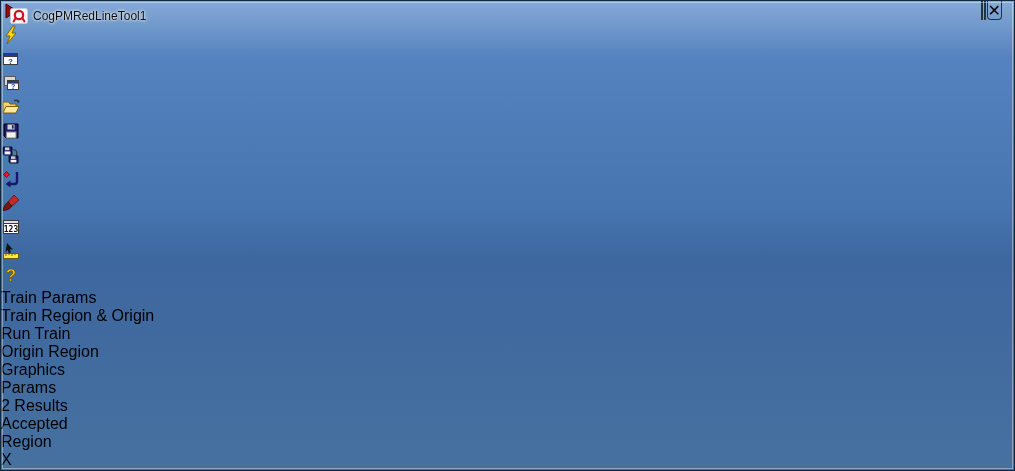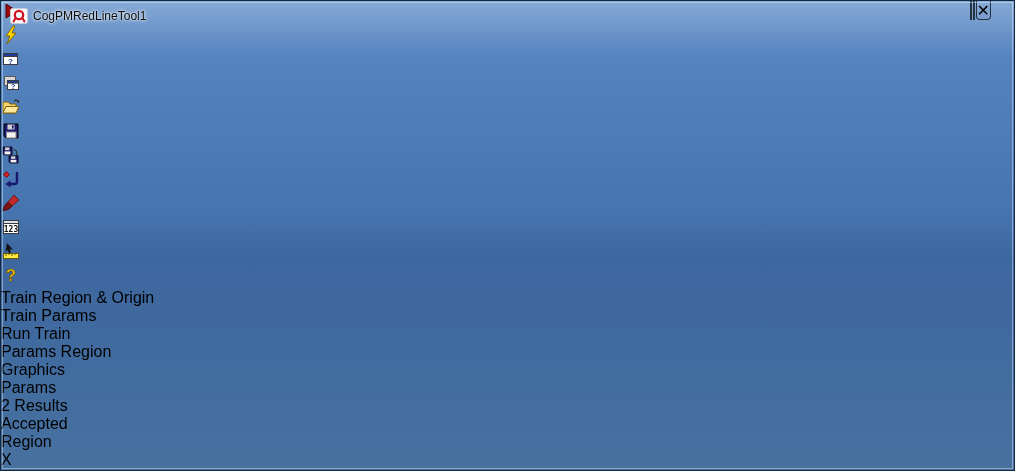--- a/index.html
+++ b/index.html
@@ -5,21 +5,21 @@
   html,body{margin:0;padding:0;background:#ffffff;}
   *{box-sizing:border-box;}
   body{font-family:"Liberation Sans","DejaVu Sans",sans-serif;}
 
   .window{position:relative;width:1015px;height:471px;
     background:linear-gradient(180deg,#86aad6 0%,#5583bf 12%,#4674ae 45%,#3d679f 55%,#46719f 100%);
     border:1px solid #112843;}
   .window::after{content:"";position:absolute;inset:1px;border:1px solid rgba(255,255,255,.38);pointer-events:none;}
 
   
-  .titlebar{position:absolute;left:0;top:0;right:15px;height:29px;display:flex;align-items:center;}
+  .titlebar{position:absolute;left:0;top:0;right:4px;height:29px;display:flex;align-items:center;}
   .appicon{width:18px;height:16px;margin:0 5px 0 9px;flex:0 0 auto;}
   .titletext{font-size:12px;color:#0c0c0c;text-shadow:0 0 4px rgba(255,255,255,.9),0 0 2px rgba(255,255,255,.9);white-space:nowrap;}
   .winbtns{position:absolute;right:8px;top:0;display:flex;}
   .wbtn{height:19px;border:1px solid #24323f;border-top:none;display:flex;align-items:center;justify-content:center;
     border-radius:0 0 4px 4px;margin-left:1px;
     background:linear-gradient(180deg,#cfdcec 0%,#9fb4cd 45%,#7license 0;}
   .wbtn{background:linear-gradient(180deg,#d3dfee 0%,#a5b9d1 40%,#7e96b4 55%,#92a9c4 100%);}
   .wbtn.min{width:30px;}
   .wbtn.max{width:28px;}
   .wbtn.close{width:46px;background:linear-gradient(180deg,#eba193 0%,#d4664f 40%,#b03420 55%,#c25b42 100%);}
@@ -190,24 +190,24 @@
         </svg>
       </div>
       <div class="tbtn">
         <svg width="20" height="20" viewBox="0 0 20 20">
           <text x="10" y="16" font-size="17" font-weight="bold" text-anchor="middle" fill="#f2c51a" stroke="#6a5200" stroke-width="0.7">?</text>
         </svg>
       </div>
     </div>
 
     <div class="tabstrip" id="tabstrip">
+        <div class="tab">Train Params</div>
         <div class="tab">Train Region &amp; Origin</div>
-        <div class="tab">Train Params</div>
         <div class="tab">Run Train</div>
-        <div class="tab">Params Region</div>
+        <div class="tab">Origin Region</div>
         <div class="tab">Graphics</div>
         <div class="tab selected">Params</div>
       </div>
     <div class="tabline"></div>
     <div class="tabpage"></div>
 
     <div class="results-count">2 Results</div>
 
     <div class="grid-box">
       <div class="grid-header" id="grid-header">

